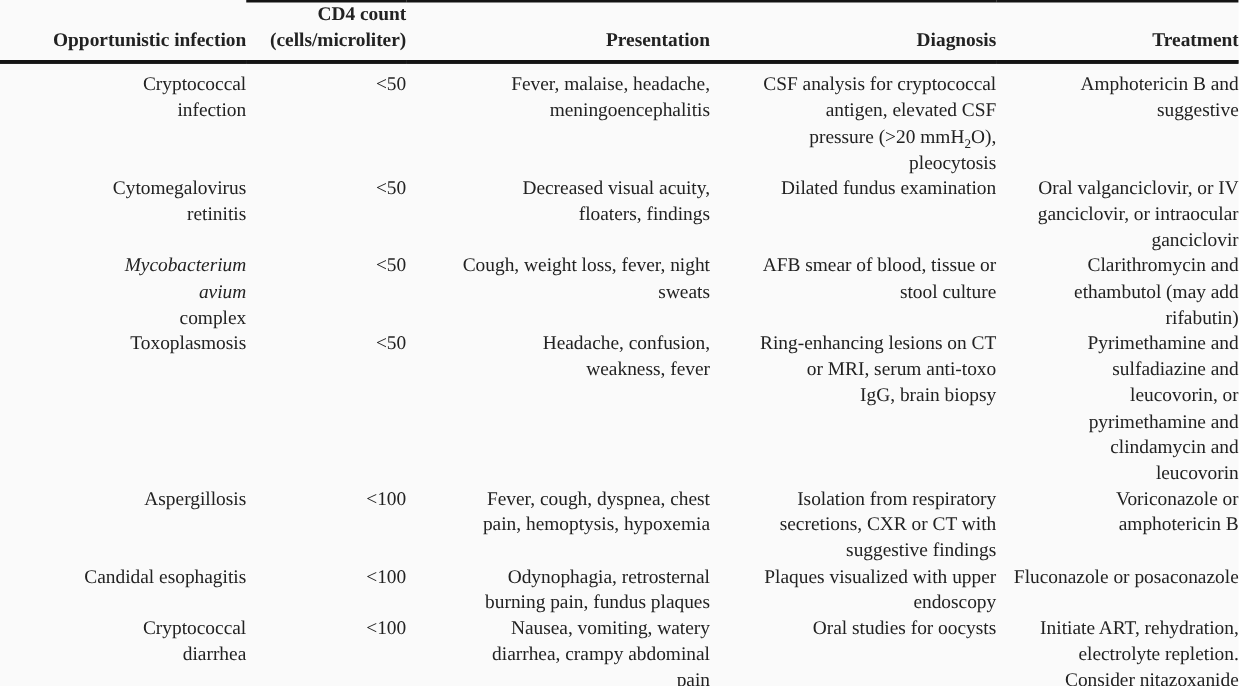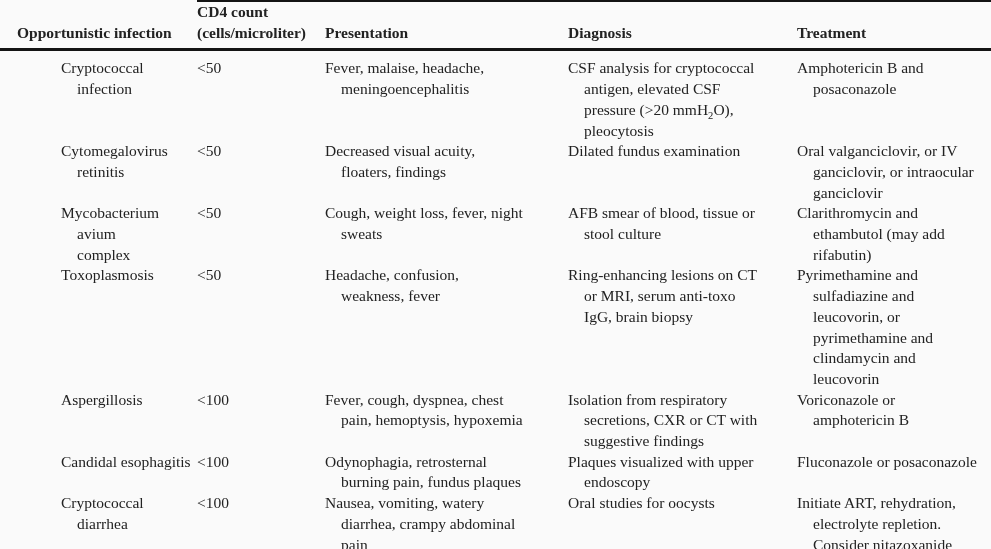--- a/index.html
+++ b/index.html
@@ -24,21 +24,21 @@
     line-height: 20.7px;
   }
   col.c1 { width: 197px; }
   col.c2 { width: 128px; }
   col.c3 { width: 243px; }
   col.c4 { width: 229px; }
   col.c5 { width: 194px; }
 
   th, td {
     vertical-align: top;
-    text-align: left;
+    text-align: right;
     padding: 0;
     overflow: visible;
   }
   thead th {
     vertical-align: bottom;
     font-weight: bold;
     padding-bottom: 5px;
     border-bottom: 3px solid #141414;
     white-space: nowrap;
   }
@@ -54,21 +54,21 @@
   
   .hang {
     white-space: pre-line;
     padding-left: 16px;
     text-indent: -16px;
   }
   td.first .hang {
     padding-left: 16px; 
     margin-left: 44px;
   }
-  .it { }
+  .it { font-style: italic; }
   sub.chem {
     font-size: 0.68em;
     vertical-align: sub;
     line-height: 0;
   }
 </style>
 </head>
 <body>
 
 <div class="page">
@@ -102,21 +102,21 @@
 meningoencephalitis</div>
           </td>
         <td>
             <div class="hang"><span>CSF analysis for cryptococcal
 antigen, elevated CSF
 pressure (&gt;20 mmH</span><sub class="chem">2</sub><span>O),
 pleocytosis</span></div>
           </td>
         <td>
             <div class="hang">Amphotericin B and
-posaconazole</div>
+suggestive</div>
           </td>
       </tr>
       <tr>
         <td class="first">
             <div class="hang">Cytomegalovirus retinitis</div>
           </td>
         <td>
             <div class="hang">&lt;50</div>
           </td>
         <td>

